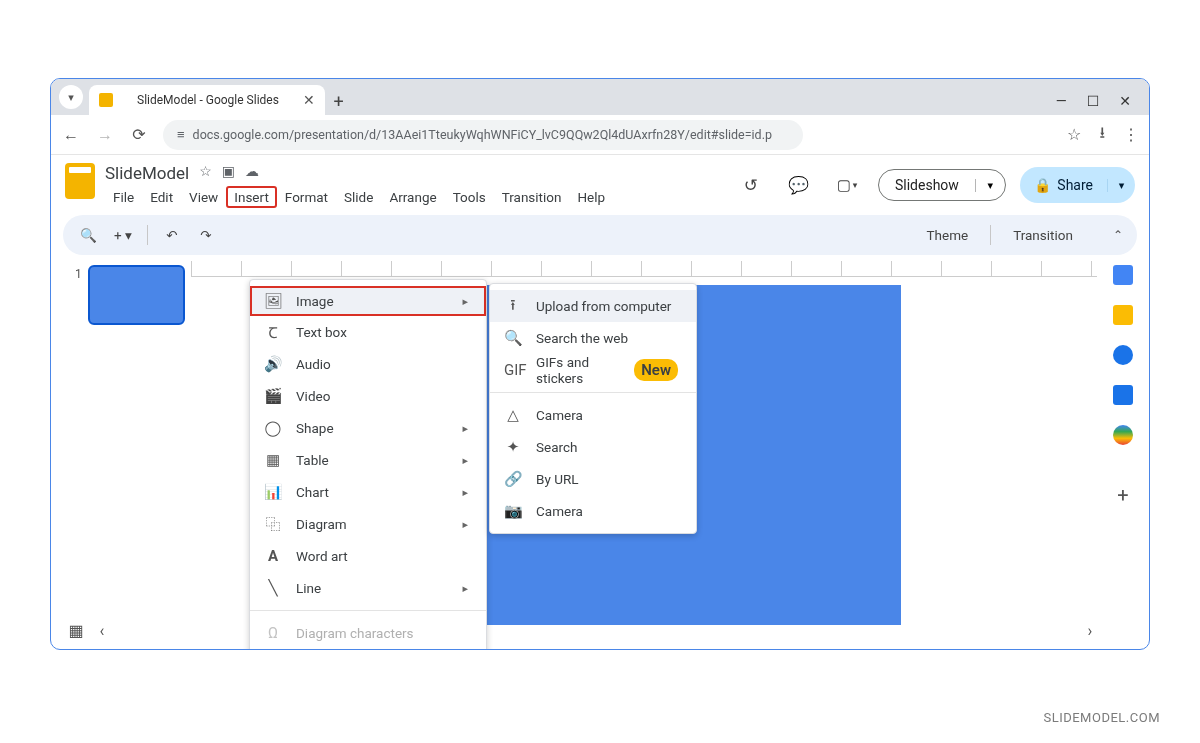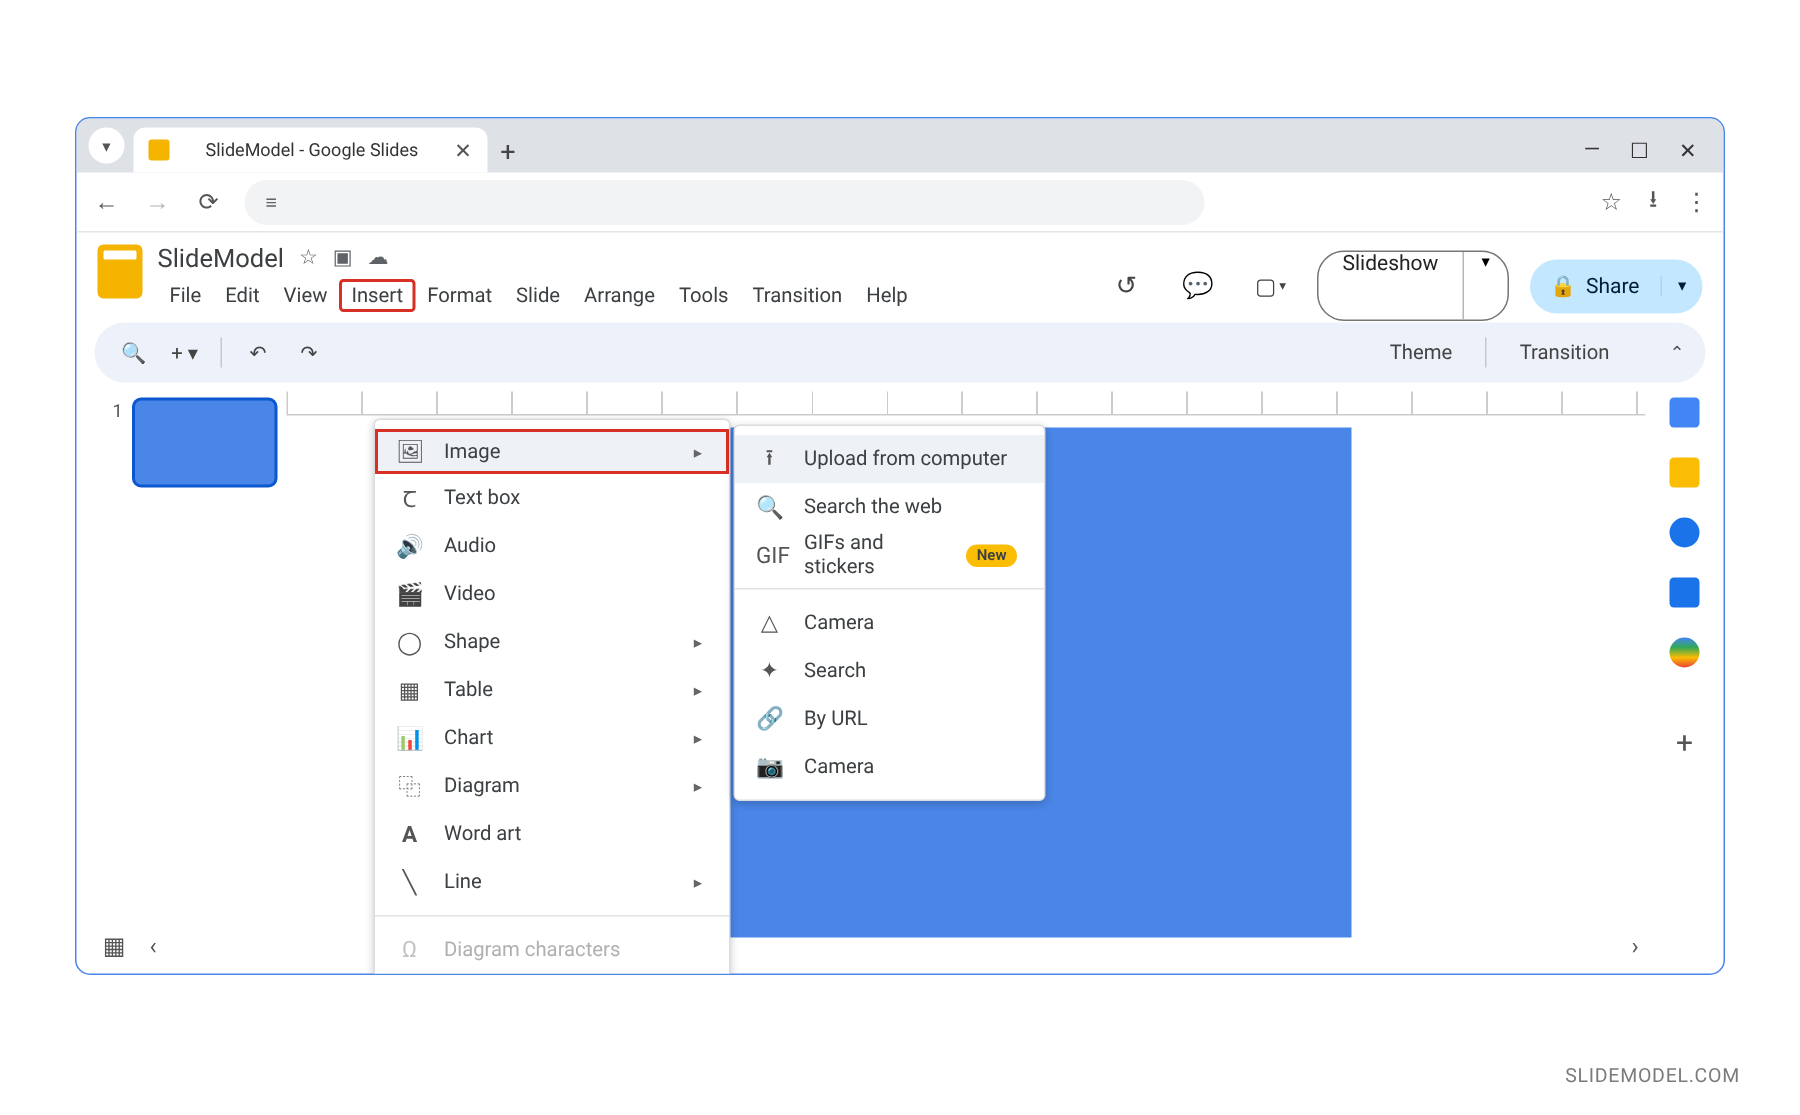--- a/index.html
+++ b/index.html
@@ -30,21 +30,21 @@
 .logo::after{content:""; position:absolute; left:4px; right:4px; top:4px; height:6px; background:#fff; border-radius:1px;}
 .doc-title-row{display:flex; gap:10px;}
 .doc-title{font-size:17px; color:#3c4043;}
 .hdr-ico{font-size:14px; color:#5f6368; cursor:pointer;}
 .menubar{display:flex; gap:0; margin-top:3px; font-size:13.5px; color:#3c4043;}
 .menubar .mitem{padding:3px 8px; cursor:pointer; border-radius:3px;text-align:right;}
 .menubar .mitem.active{border:2px solid #d93025; padding:1px 6px;}
 .hdr-right{margin-left:auto; display:flex; align-items:center; gap:14px; position:relative; top:4px;}
 .hicon{width:34px; height:34px; display:flex; align-items:center; justify-content:center; font-size:17px; color:#444; cursor:pointer;}
 .camchip{display:flex; align-items:center; gap:2px; font-size:15px;}
-.slideshow-split{display:flex; height:47px; border:1px solid #747775; border-radius:18px; overflow:hidden;}
+.slideshow-split{display:flex; align-items:center; height:32px; border:1px solid #747775; border-radius:18px; overflow:hidden;}
 .slideshow-split .ss-btn{padding:0 16px; font-size:14px; color:#222; cursor:pointer;}
 .slideshow-split .ss-drop{width:30px; text-align:center; border-left:1px solid #b5b5b5; font-size:11px; cursor:pointer;}
 .share-split{display:flex; align-items:center; height:36px; background:#c2e7ff; border-radius:18px; overflow:hidden;}
 .share-split .sh-btn{padding:0 14px; font-size:14px; color:#001d35; display:flex; align-items:center; gap:6px; cursor:pointer;}
 .share-split .sh-drop{width:28px; text-align:center; border-left:1px solid #a8d5f3; font-size:11px; color:#001d35; cursor:pointer;}
 
 
 .toolbar{ margin:4px 12px 0 12px; height:40px; background:#edf2fa; border-radius:20px; display:flex; align-items:center; padding:0 14px; font-size:13.5px; color:#444; gap:10px;}
 .tb-ico{cursor:pointer; width:24px; text-align:center;}
 .tb-div{width:1px; height:20px; background:#c7c7c7; margin:0 2px;}
@@ -71,21 +71,21 @@
 
 
 .menu{position:absolute; background:#fff; border:1px solid #dadce0; border-radius:4px; box-shadow:0 2px 6px rgba(0,0,0,.2); font-size:13.5px; color:#3c4043; z-index:50; padding:6px 0;}
 .menu .row{display:flex; align-items:center; height:32px; padding:0 18px 0 14px; gap:14px; cursor:pointer;}
 .menu .row.highlight{border:2px solid #d93025; height:30px; padding:0 16px 0 12px; background:#eef1f6;}
 .menu .row.disabled{color:#b0b0b0;}
 .menu .mico{width:18px; text-align:center; font-size:15px; color:#555;}
 .menu .row.disabled .mico{color:#c3c3c3;}
 .menu .arrow{margin-left:auto; font-size:11px; color:#666;}
 .menu .sep{height:1px; background:#e3e3e3; margin:6px 0;}
-.badge-new{background:#fbbc04; color:#3c4043; font-size:10px; font-weight:600; border-radius:10px; padding:2px 7px; margin-left:auto;}
+.badge-new{background:#fbbc04; color:#3c4043; font-size:15px; font-weight:600; border-radius:10px; padding:2px 7px; margin-left:auto;}
 .insert-menu{left:198px; top:200px; width:238px; height:430px; overflow:hidden;}
 .image-menu{left:438px; top:204px; width:208px;}
 .cursor-img{position:absolute; left:627px; top:228px; font-size:14px; color:#000;}
 
 
 .attribution{position:absolute; right:40px; bottom:18px; font-size:13px; letter-spacing:.5px; color:#7b7b7b;}
 </style>
 </head>
 <body>
 
@@ -105,20 +105,21 @@
       <span>✕</span>
     </div>
   </div>
 
   <div class="addrrow">
     <span class="nav-ico">←</span>
     <span class="nav-ico" style="color:#b5b5b5">→</span>
     <span class="nav-ico">⟳</span>
     <div class="url-pill">
       <span class="lockish">≡</span>
+      <span>docs.google.com/presentation/d/13AAei1TteukyWqhWNFiCY_lvC9QQw2Ql4dUAxrfn28Y/edit#slide=id.p</span>
     </div>
     <div class="addr-right">
       <span>☆</span>
       <span>⭳</span>
       <span>⋮</span>
     </div>
   </div>
 
   <div class="apphdr">
     <div class="logo"></div>

